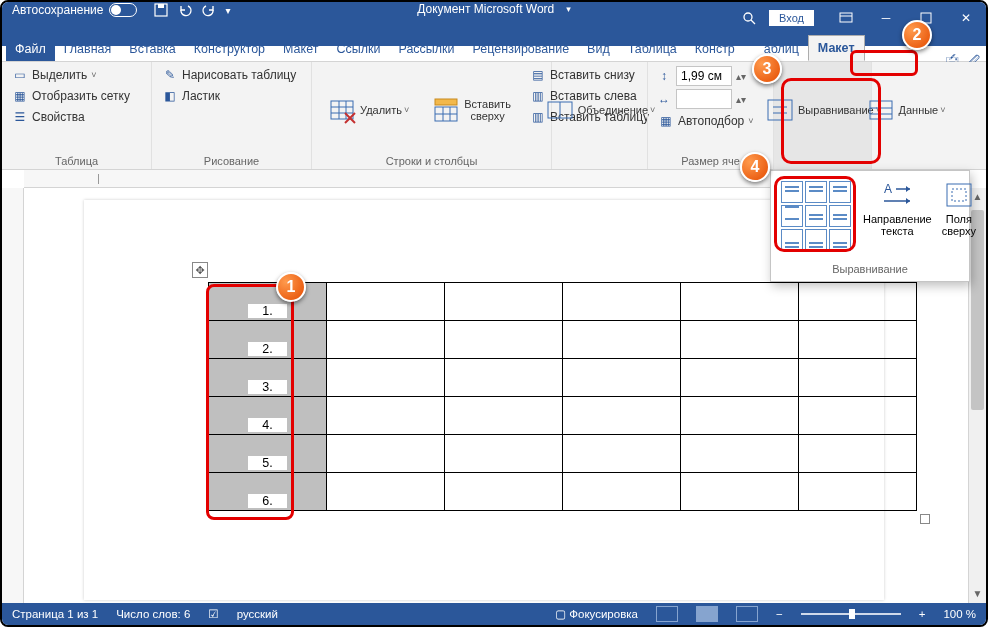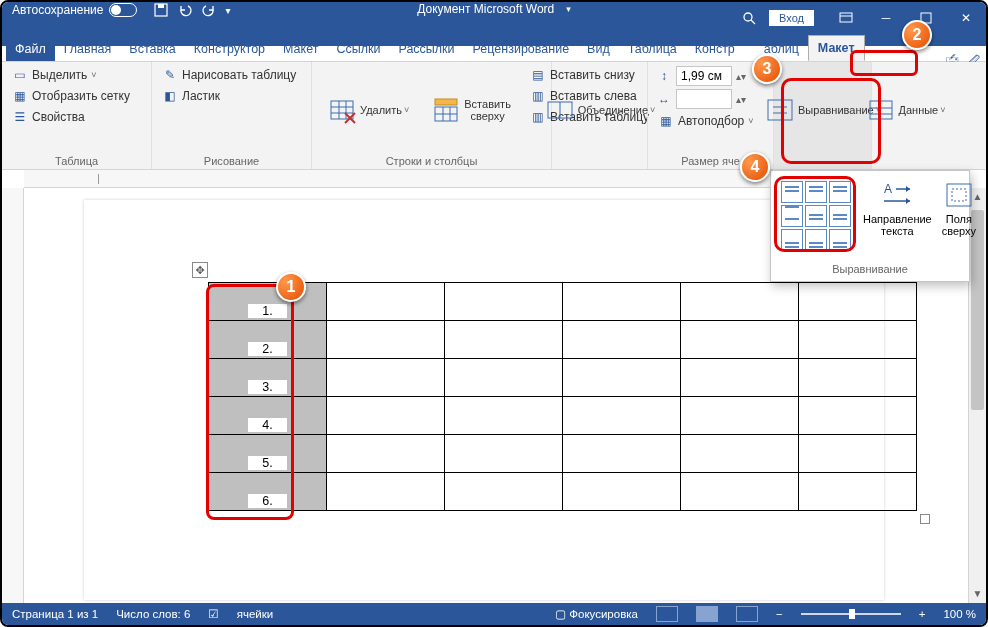--- a/index.html
+++ b/index.html
@@ -443,21 +443,21 @@
     <div class="arrow" style="top:0" data-name="scroll-up-arrow">▲</div>
     <div class="thumb" data-name="scroll-thumb"></div>
     <div class="arrow" style="bottom:0" data-name="scroll-down-arrow">▼</div>
   </div>
 </div>
 
 <div class="statusbar" data-name="status-bar">
   <span data-name="page-status">Страница 1 из 1</span>
   <span data-name="word-count">Число слов: 6</span>
   <span data-name="spellcheck-icon">☑</span>
-  <span data-name="language-status">ячейки</span>
+  <span data-name="language-status">русский</span>
   <span class="spacer"></span>
   <span data-name="focus-mode">▢ <span>Фокусировка</span></span>
   <span class="viewbtn" data-name="read-mode-view"></span>
   <span class="viewbtn active" data-name="print-layout-view"></span>
   <span class="viewbtn" data-name="web-layout-view"></span>
   <span data-name="zoom-out">−</span>
   <span class="zoom-slider" data-name="zoom-slider"></span>
   <span data-name="zoom-in">+</span>
   <span data-name="zoom-level">100 %</span>
 </div>

